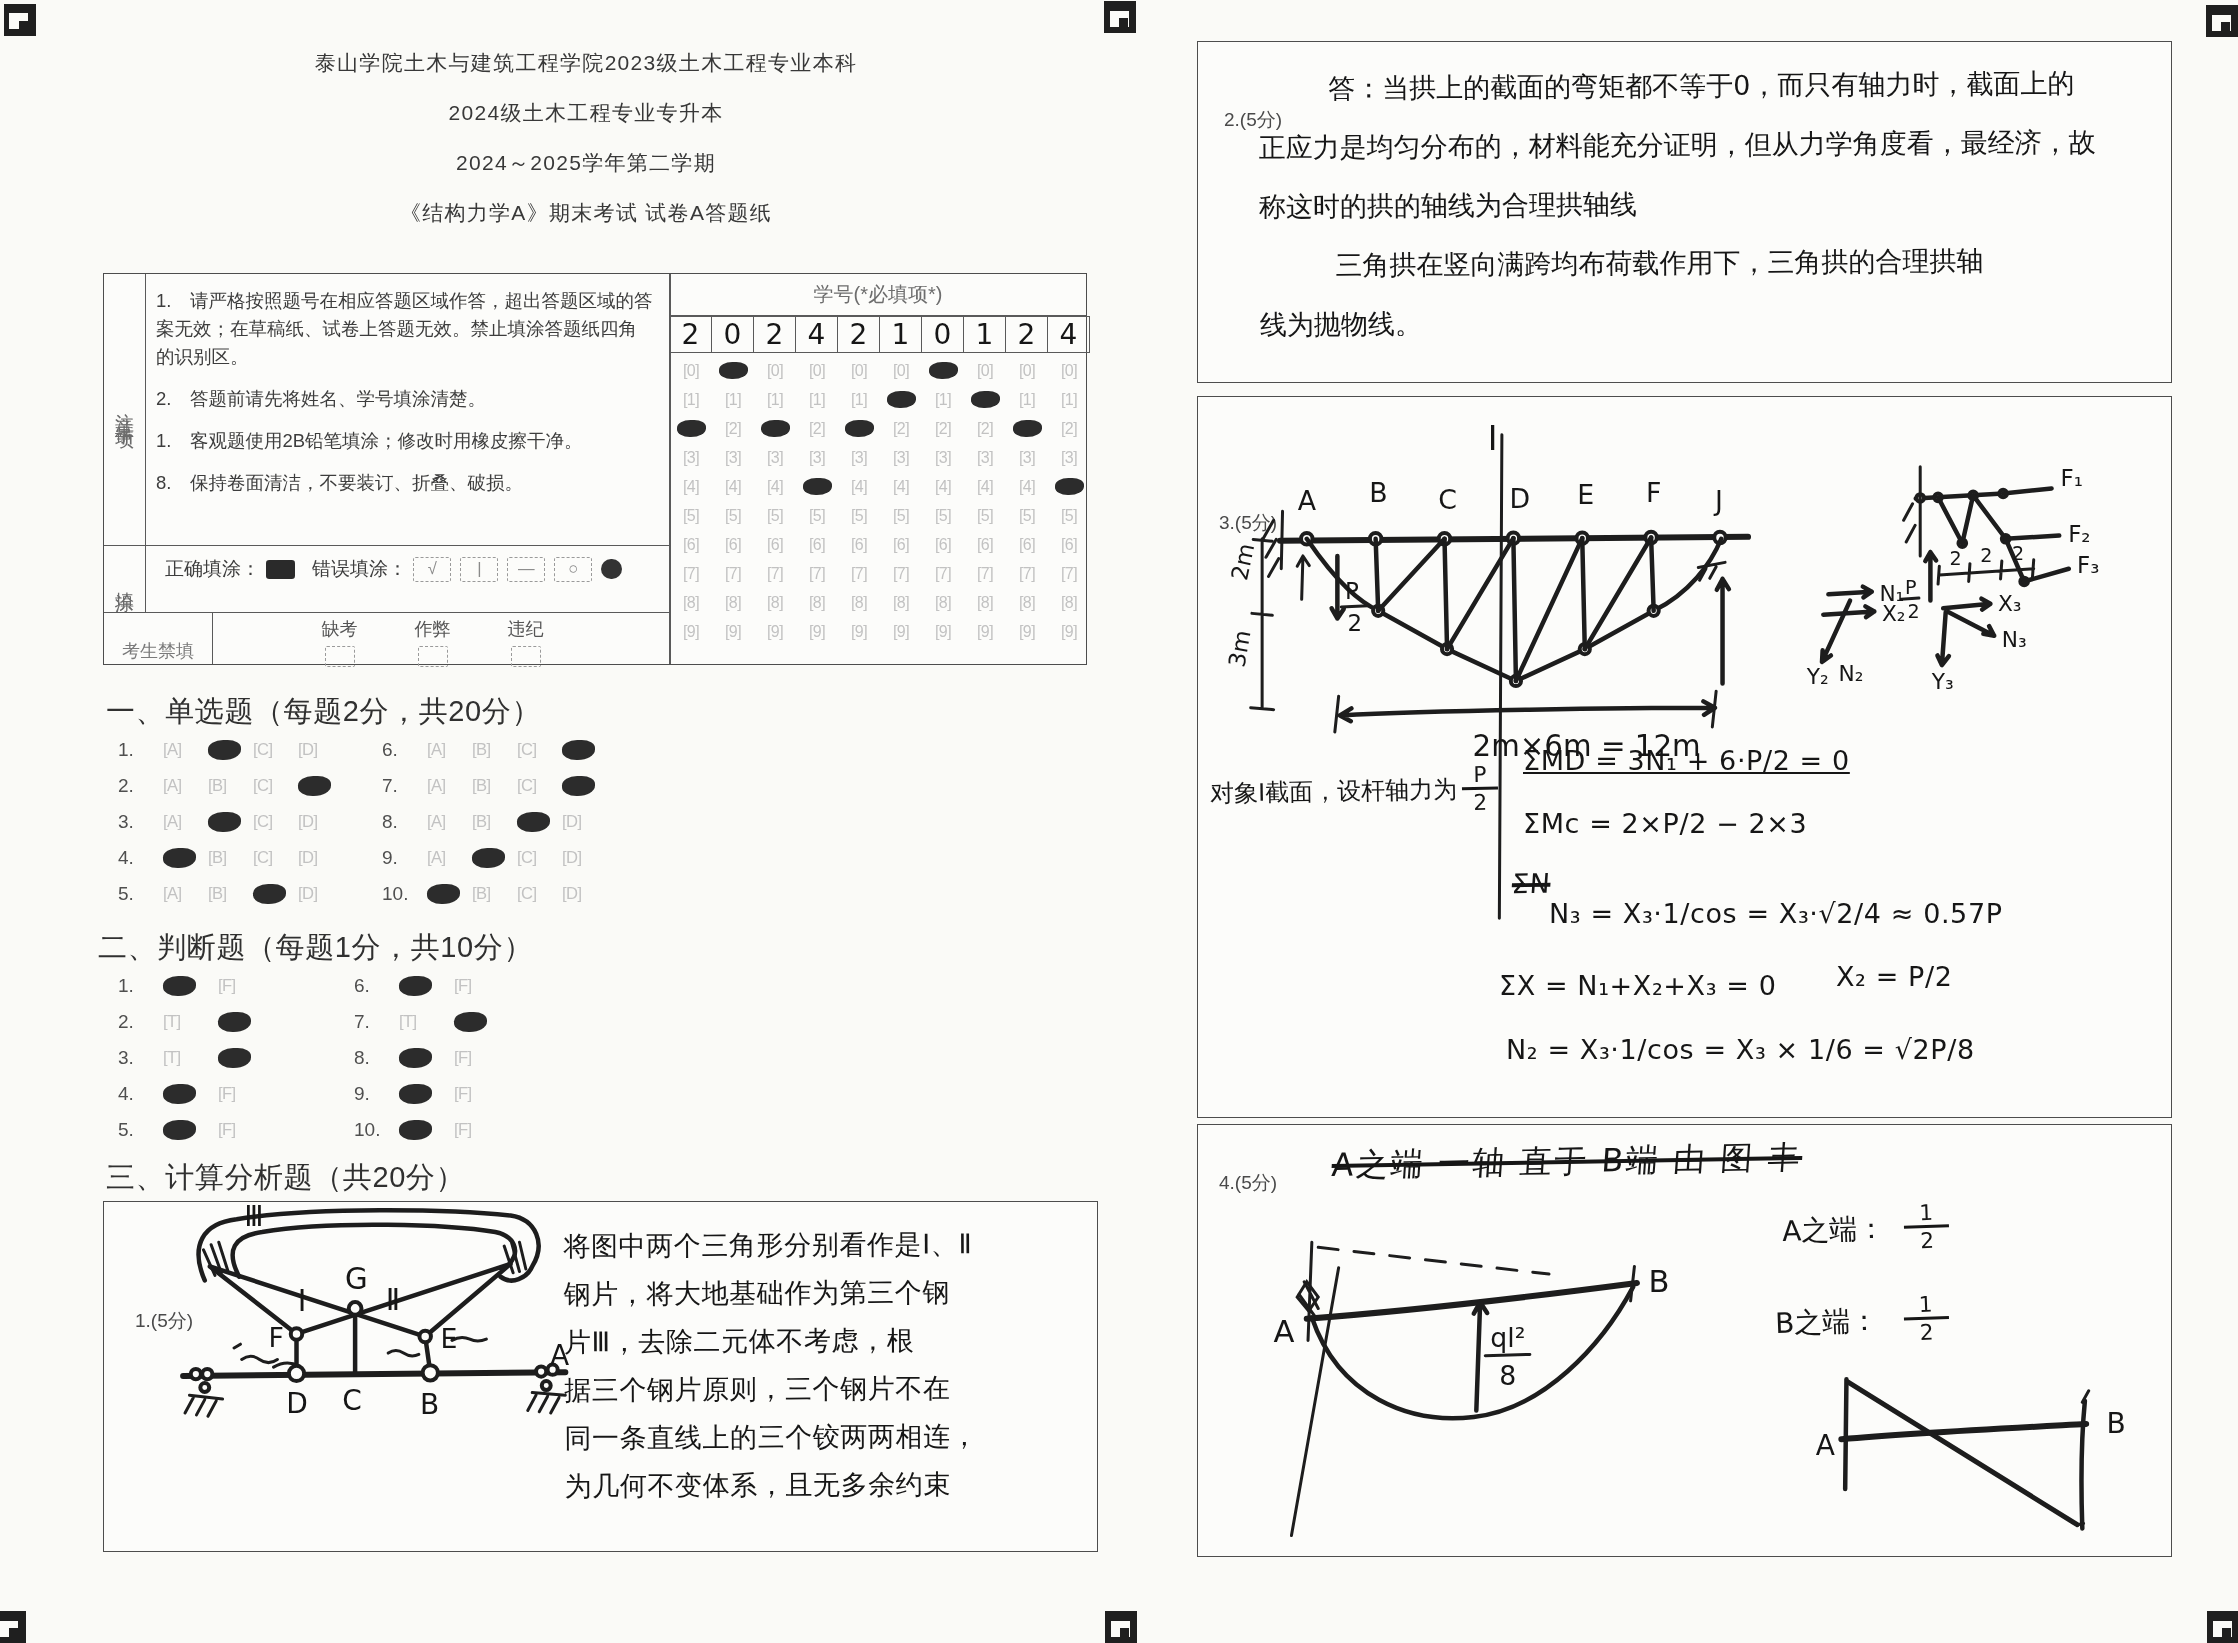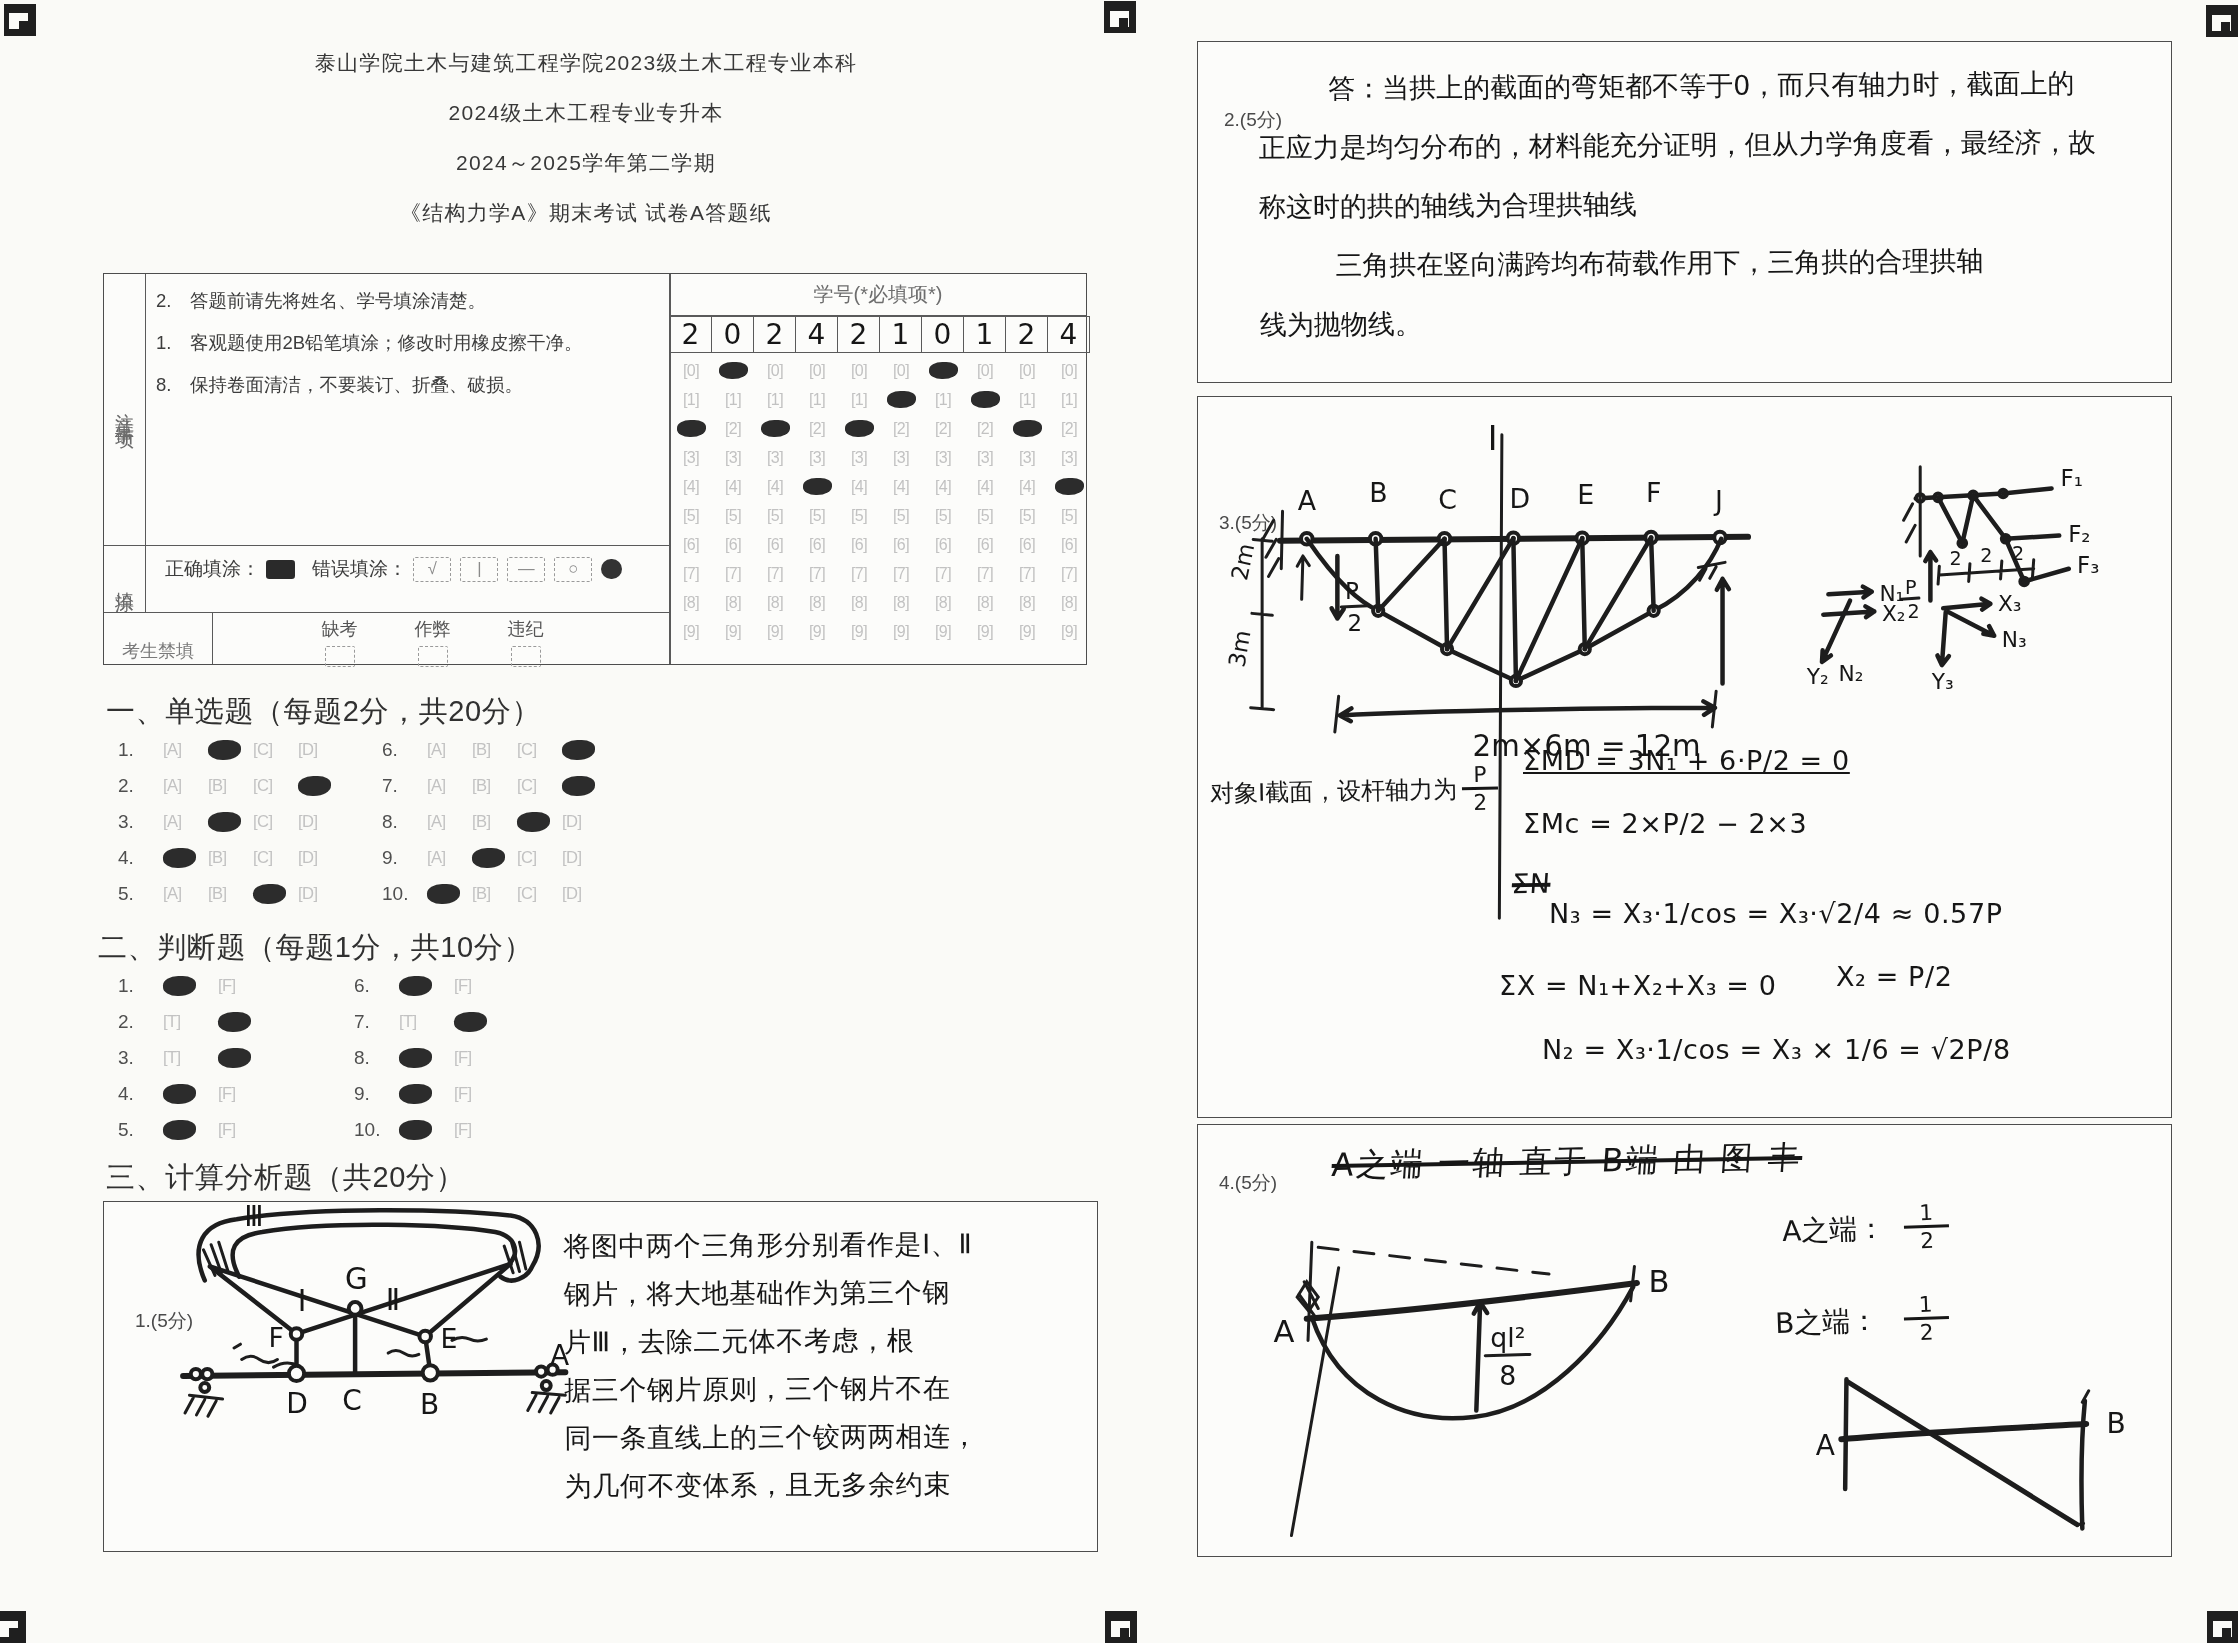--- a/index.html
+++ b/index.html
@@ -96,20 +96,21 @@
   <div class="vline" style="left:565px;top:0;width:1.9px;height:390px;"></div>
   <div class="hline" style="left:0;top:271px;width:565px;height:1.3px;"></div>
   <div class="hline" style="left:0;top:338px;width:565px;height:1.3px;"></div>
   <div class="vline" style="left:41px;top:0;width:1.3px;height:338px;"></div>
   <div class="vline" style="left:108px;top:338px;width:1.3px;height:52px;"></div>
 
   <div class="abs" style="left:0;top:0;width:41px;height:271px;display:flex;align-items:center;justify-content:center;">
     <span class="vert-label">注意事项</span>
   </div>
   <div class="abs" style="left:52px;top:12.7px;width:498px;">
+    <div class="notice-item">1.　请严格按照题号在相应答题区域作答，超出答题区域的答案无效；在草稿纸、试卷上答题无效。禁止填涂答题纸四角的识别区。</div>
     <div class="notice-item">2.　答题前请先将姓名、学号填涂清楚。</div>
     <div class="notice-item">1.　客观题使用2B铅笔填涂；修改时用橡皮擦干净。</div>
     <div class="notice-item" style="margin-bottom:0;">8.　保持卷面清洁，不要装订、折叠、破损。</div>
   </div>
 
   <div class="abs" style="left:0;top:271px;width:41px;height:67px;display:flex;align-items:center;justify-content:center;">
     <span class="vert-label" style="letter-spacing:2.5px;">填涂</span>
   </div>
   <div class="abs" style="left:61px;top:282px;width:497px;display:flex;align-items:center;font-size:19px;color:#3d3d3d;">
     <span>正确填涂：</span>
@@ -885,21 +886,21 @@
       <span class="bar"></span>
       <span class="den">2</span>
   </span>
 </div>
 <div class="abs hw eq" style="left:1523px;top:745px;text-decoration:underline;">ΣMD = 3N₁ + 6·P/2 = 0</div>
 <div class="abs hw eq" style="left:1523px;top:808px;">ΣMc = 2×P/2 − 2×3</div>
 <div class="abs hw eq struck" style="left:1512px;top:868px;">ΣN</div>
 <div class="abs hw eq" style="left:1549px;top:898px;">N₃ = X₃·1/cos = X₃·√2/4 ≈ 0.57P</div>
 <div class="abs hw eq" style="left:1499px;top:970px;">ΣX = N₁+X₂+X₃ = 0</div>
 <div class="abs hw eq" style="left:1836px;top:961px;">X₂ = P/2</div>
-<div class="abs hw eq" style="left:1506px;top:1034px;margin-left:36px;">N₂ = X₃·1/cos = X₃ × 1/6 = √2P/8</div>
+<div class="abs hw eq" style="left:1506px;top:1034px;">N₂ = X₃·1/cos = X₃ × 1/6 = √2P/8</div>
 
 <div class="box" style="left:1197px;top:1124px;width:973px;height:431px;"></div>
 <div class="abs printed" style="left:1219px;top:1170px;font-size:19px;">4.(5分)</div>
 <div class="abs hw struck" style="left:1332px;top:1140px;font-size:32px;letter-spacing:2.5px;">A之端 一轴 直于 B端 由 图 丰</div>
 
 <svg class="abs" style="left:1243px;top:1186px;" width="510" height="370" viewBox="0 0 800 580">
   <path class="ink" d="M100,208 C260,196 480,170 618,152" style="stroke-width:6;"></path>
   <path class="ink" d="M108,206 C150,330 262,374 362,362 C470,350 562,252 612,158"></path>
   <path class="ink" d="M366,352 L372,182 M372,182 l-10,18 M372,182 l11,17"></path>
   <text class="svgtext" x="388" y="252" font-size="42">ql²</text>

